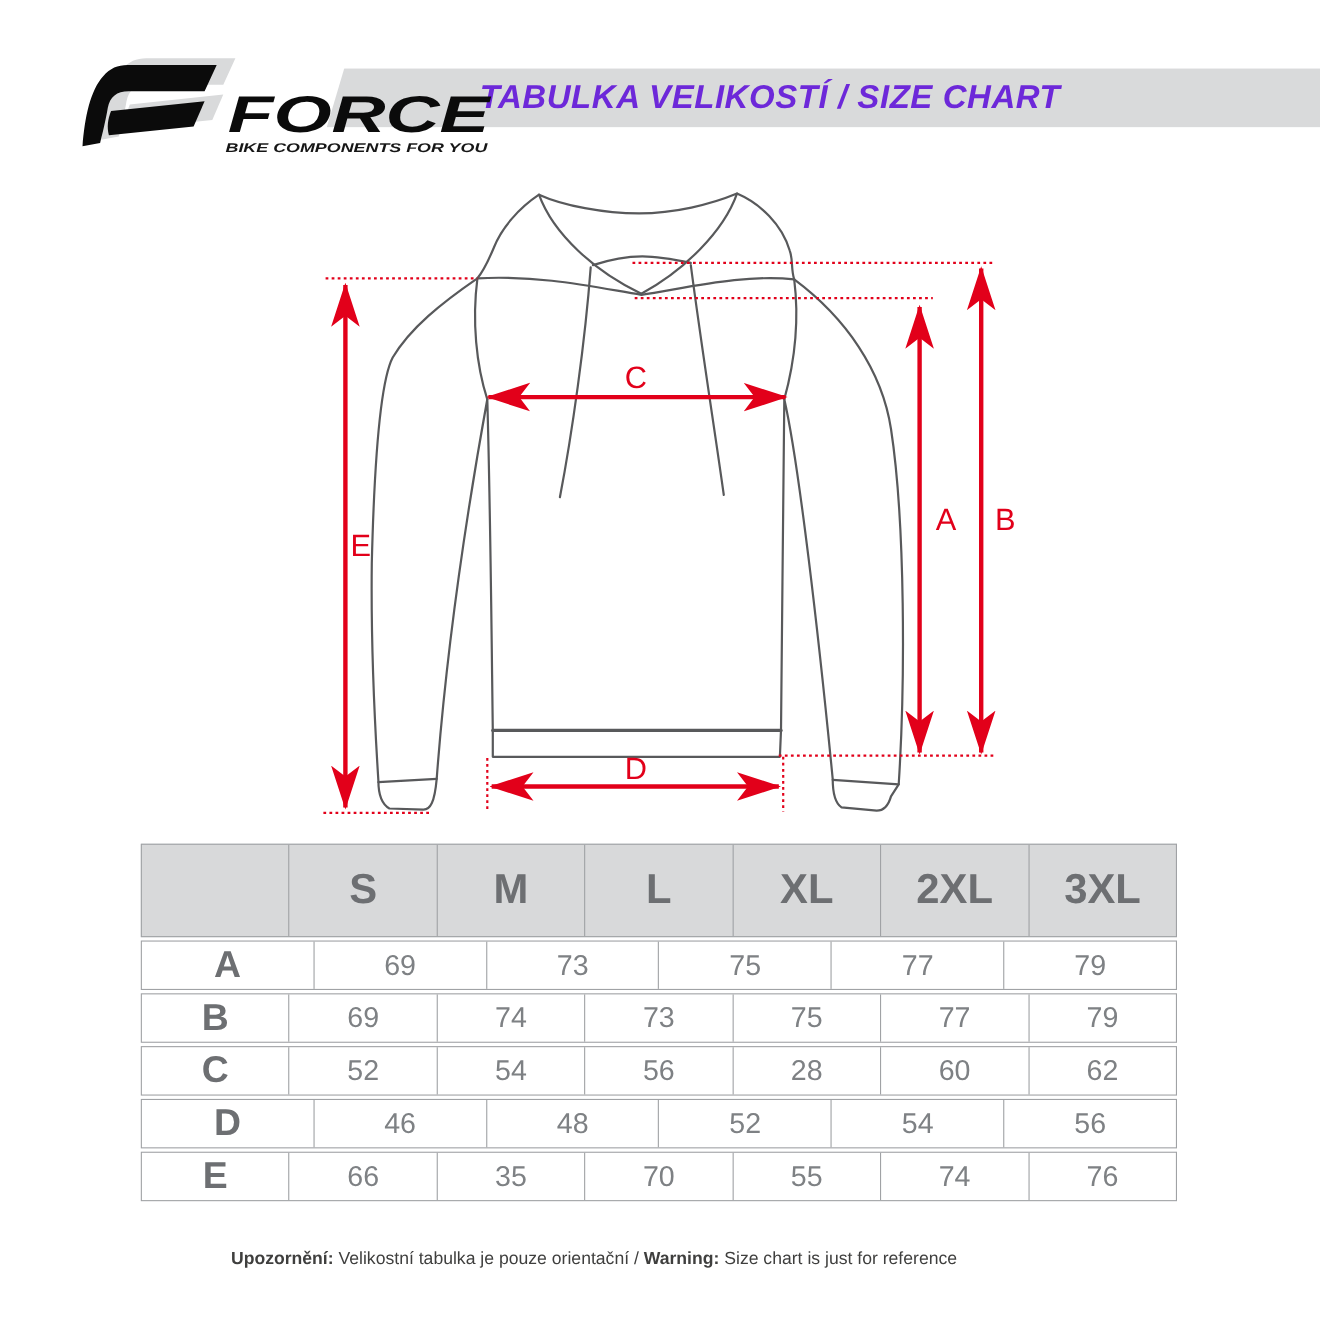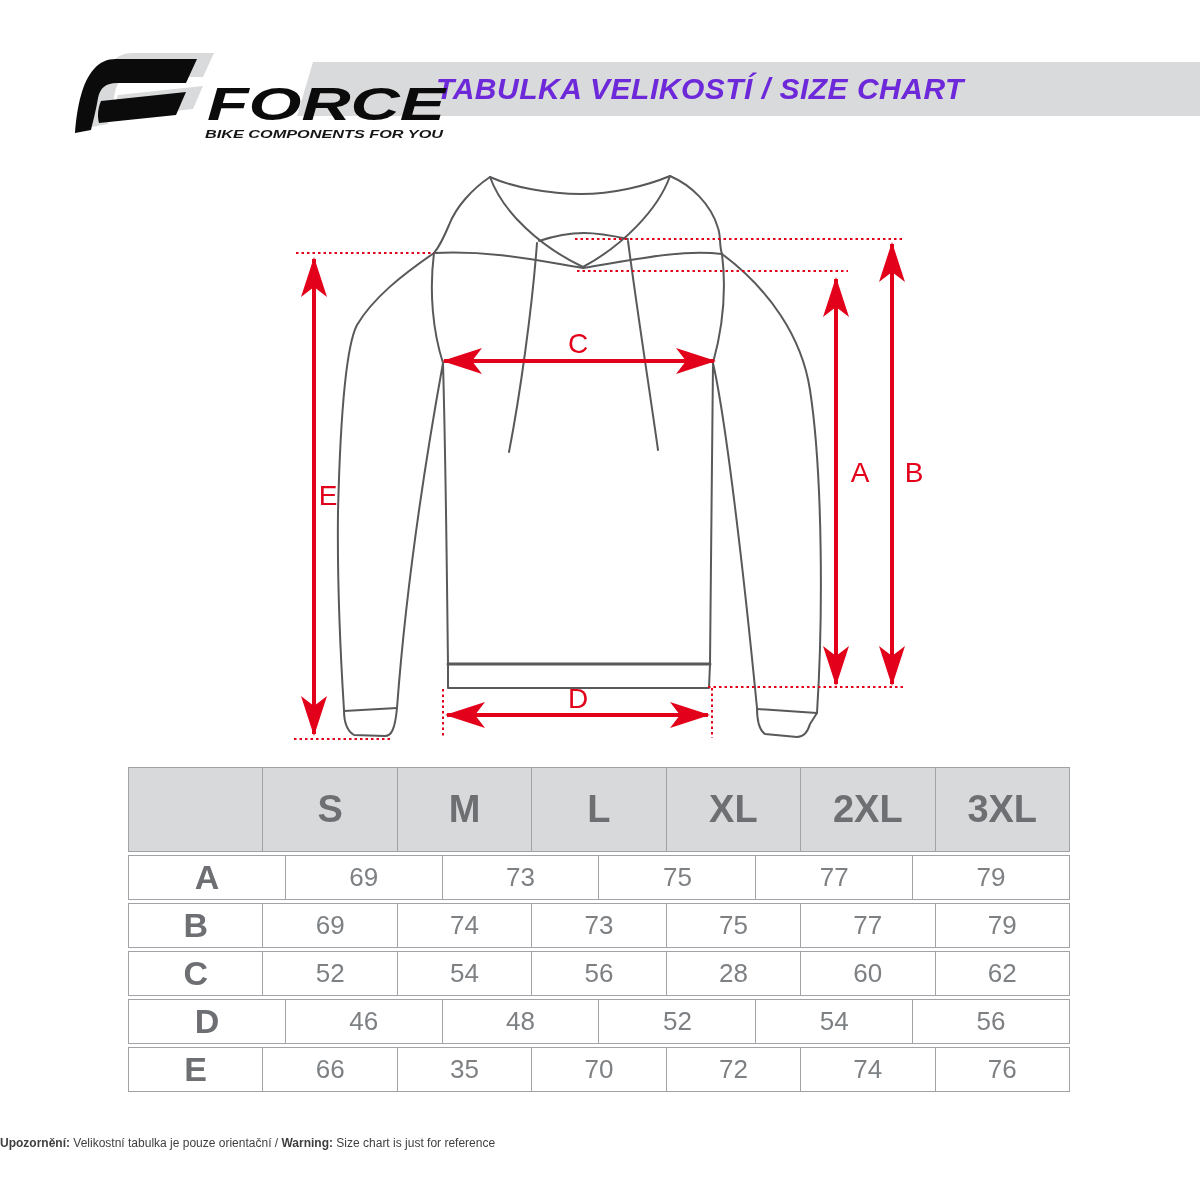--- a/index.html
+++ b/index.html
@@ -39,22 +39,22 @@
   .cell {
     flex:1; display:flex; align-items:center; justify-content:center;
     box-sizing:border-box;
   }
   .cell + .cell { border-left:1px solid #a0a2a5; }
   .hc { font-size:38px; font-weight:bold; color:#6d6f72; }
   .rl { font-size:34px; font-weight:bold; color:#6d6f72; }
   .val { font-size:26px; color:#7e8184; }
   
   #footer-note {
-    position:absolute; left:0; top:1136px; width:1080px; 
-    font-size:12px; color:#3f3f3e; z-index:2;
+    position:absolute; left:0; top:1136px; width:1080px; text-align:center;
+    font-size:16px; color:#3f3f3e; z-index:2;
   }
   #footer-note b { font-weight:bold; }
   .sp { white-space:pre; }
 </style>
 </head>
 <body>
 
 <div id="page">
 
   <div id="title-band"></div>
@@ -196,21 +196,21 @@
       <div class="cell val">52</div>
       <div class="cell val">54</div>
       <div class="cell val">56</div>
     </div>
 
     <div class="t-row">
       <div class="cell c0 rl">E</div>
       <div class="cell val">66</div>
       <div class="cell val">35</div>
       <div class="cell val">70</div>
-      <div class="cell val">72</div>
+      <div class="cell val">55</div>
       <div class="cell val">74</div>
       <div class="cell val">76</div>
     </div>
   </div>
 
   <div id="footer-note">
     <b>Upozornění:</b><span class="sp"> Velikostní tabulka je pouze orientační / </span><b>Warning:</b><span class="sp"> Size chart is just for reference</span>
   </div>
 
 </div>

